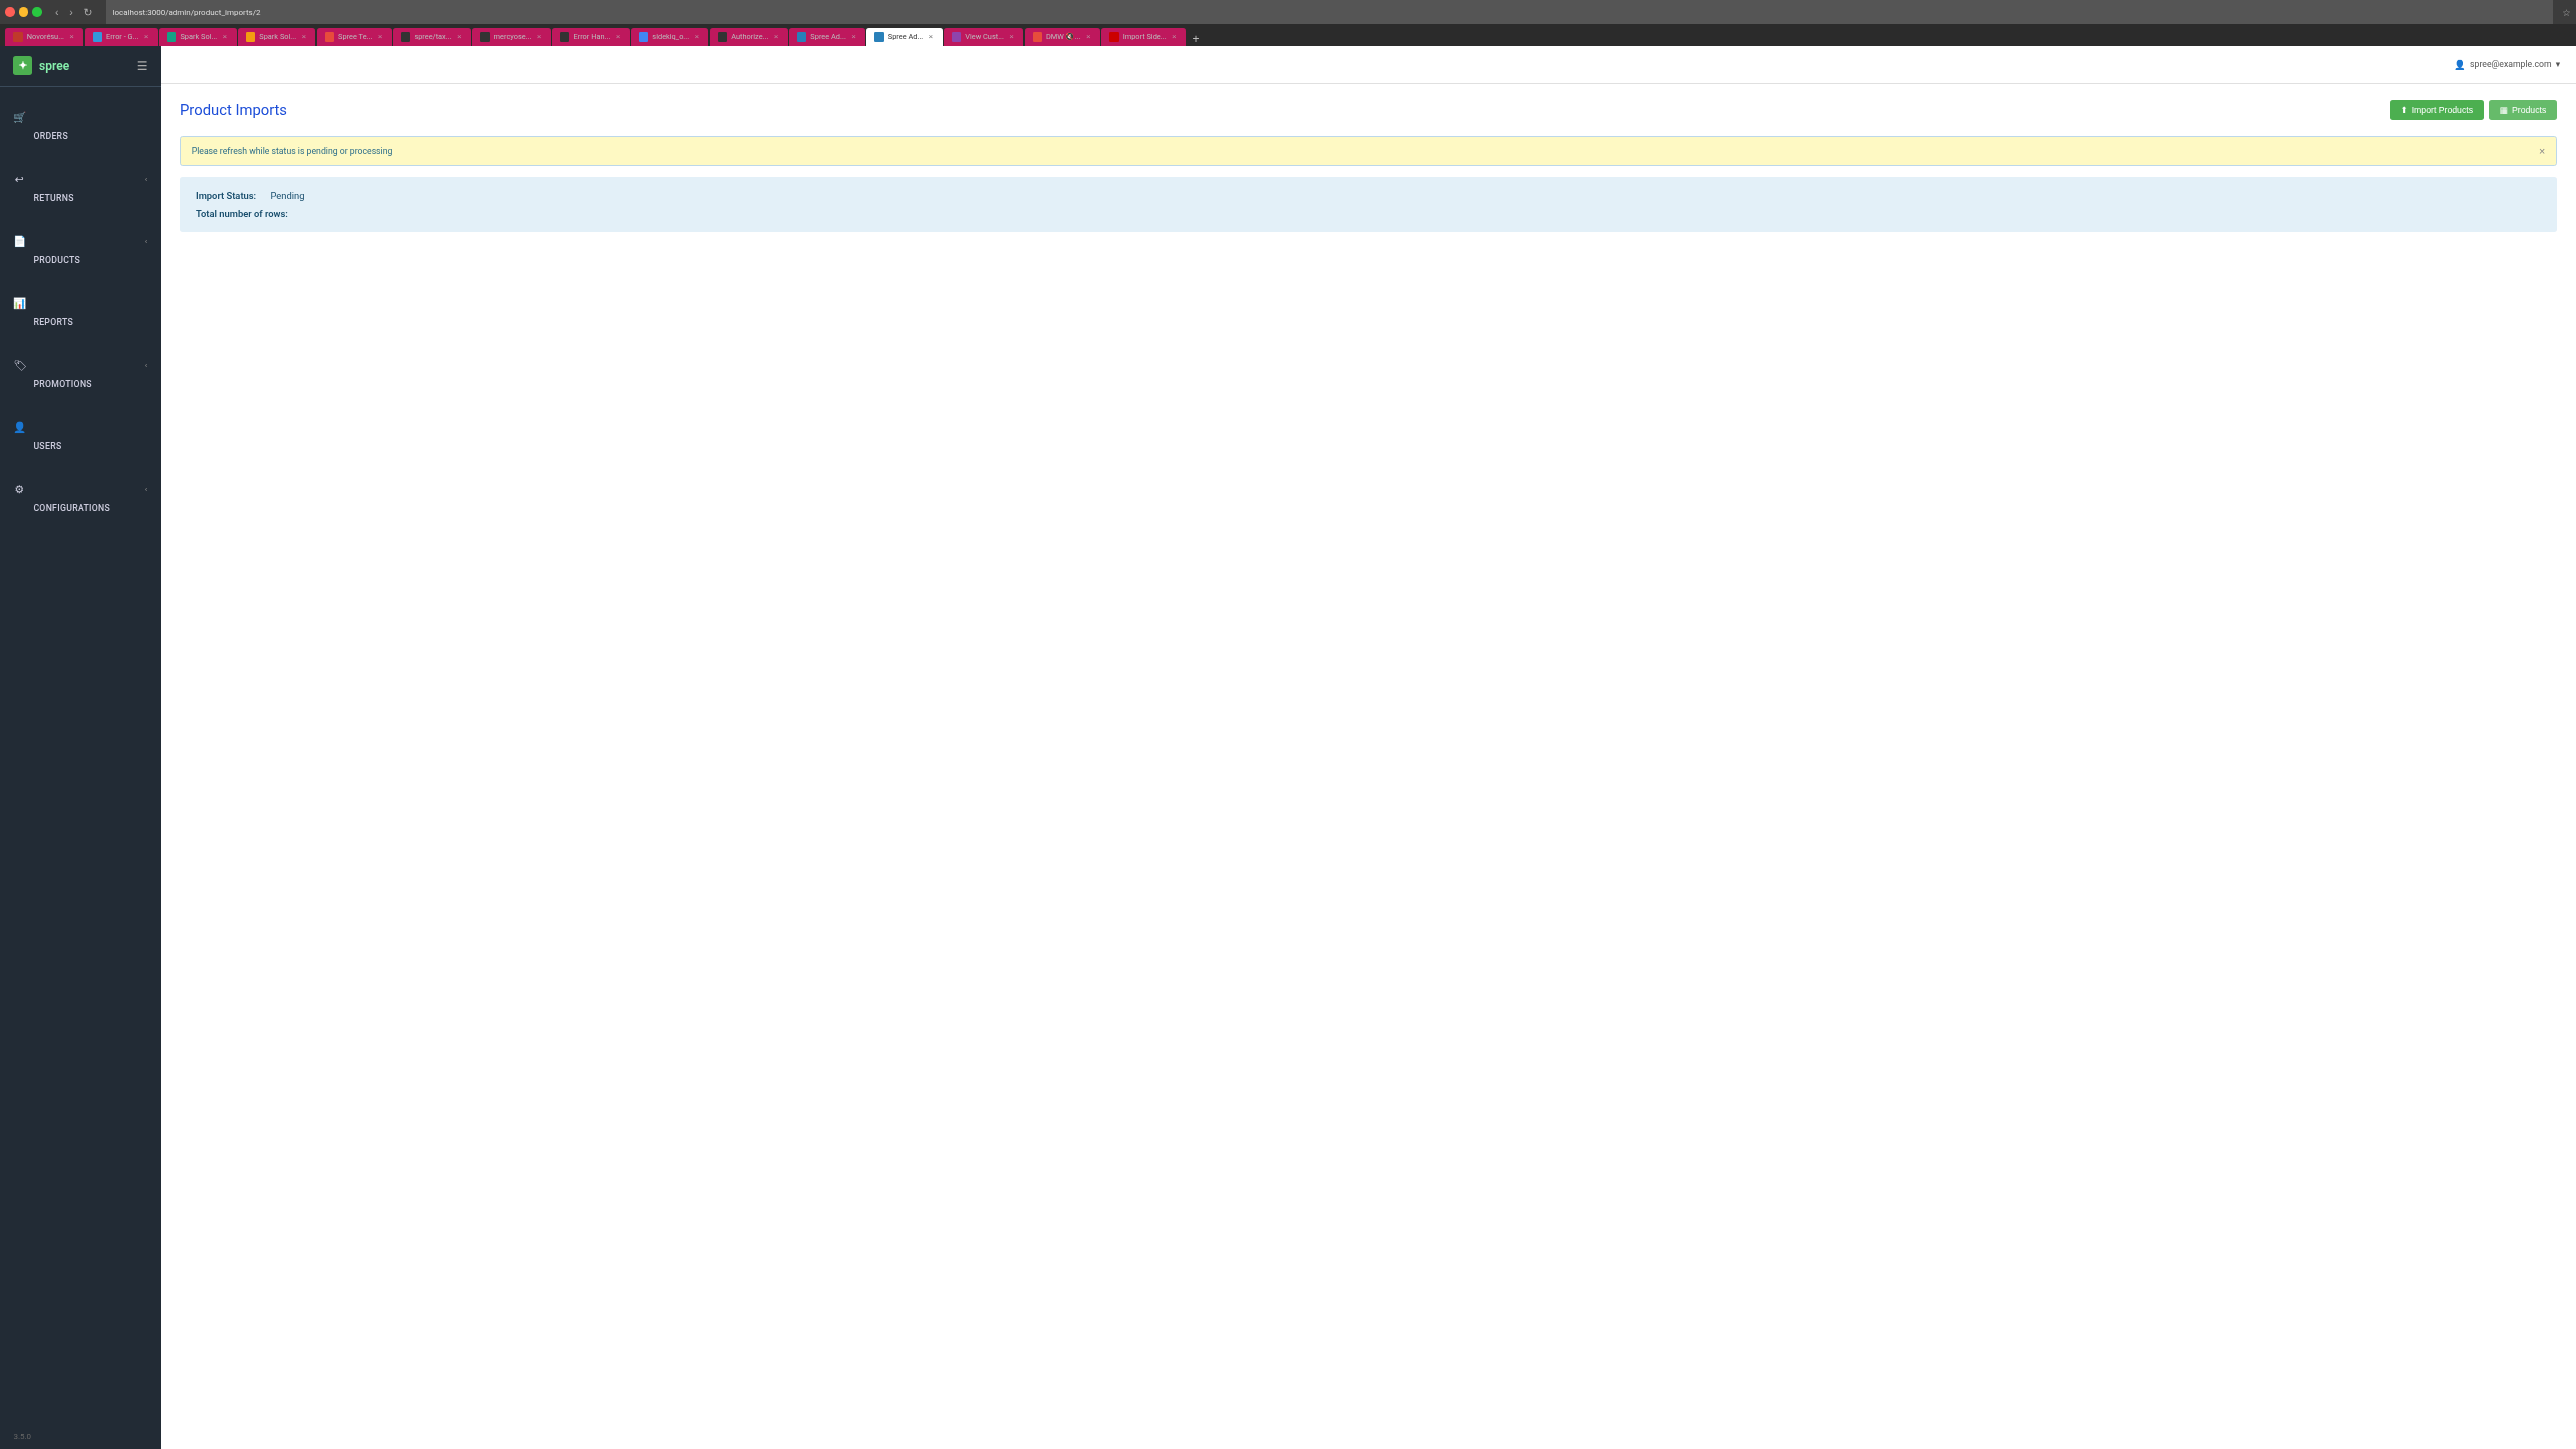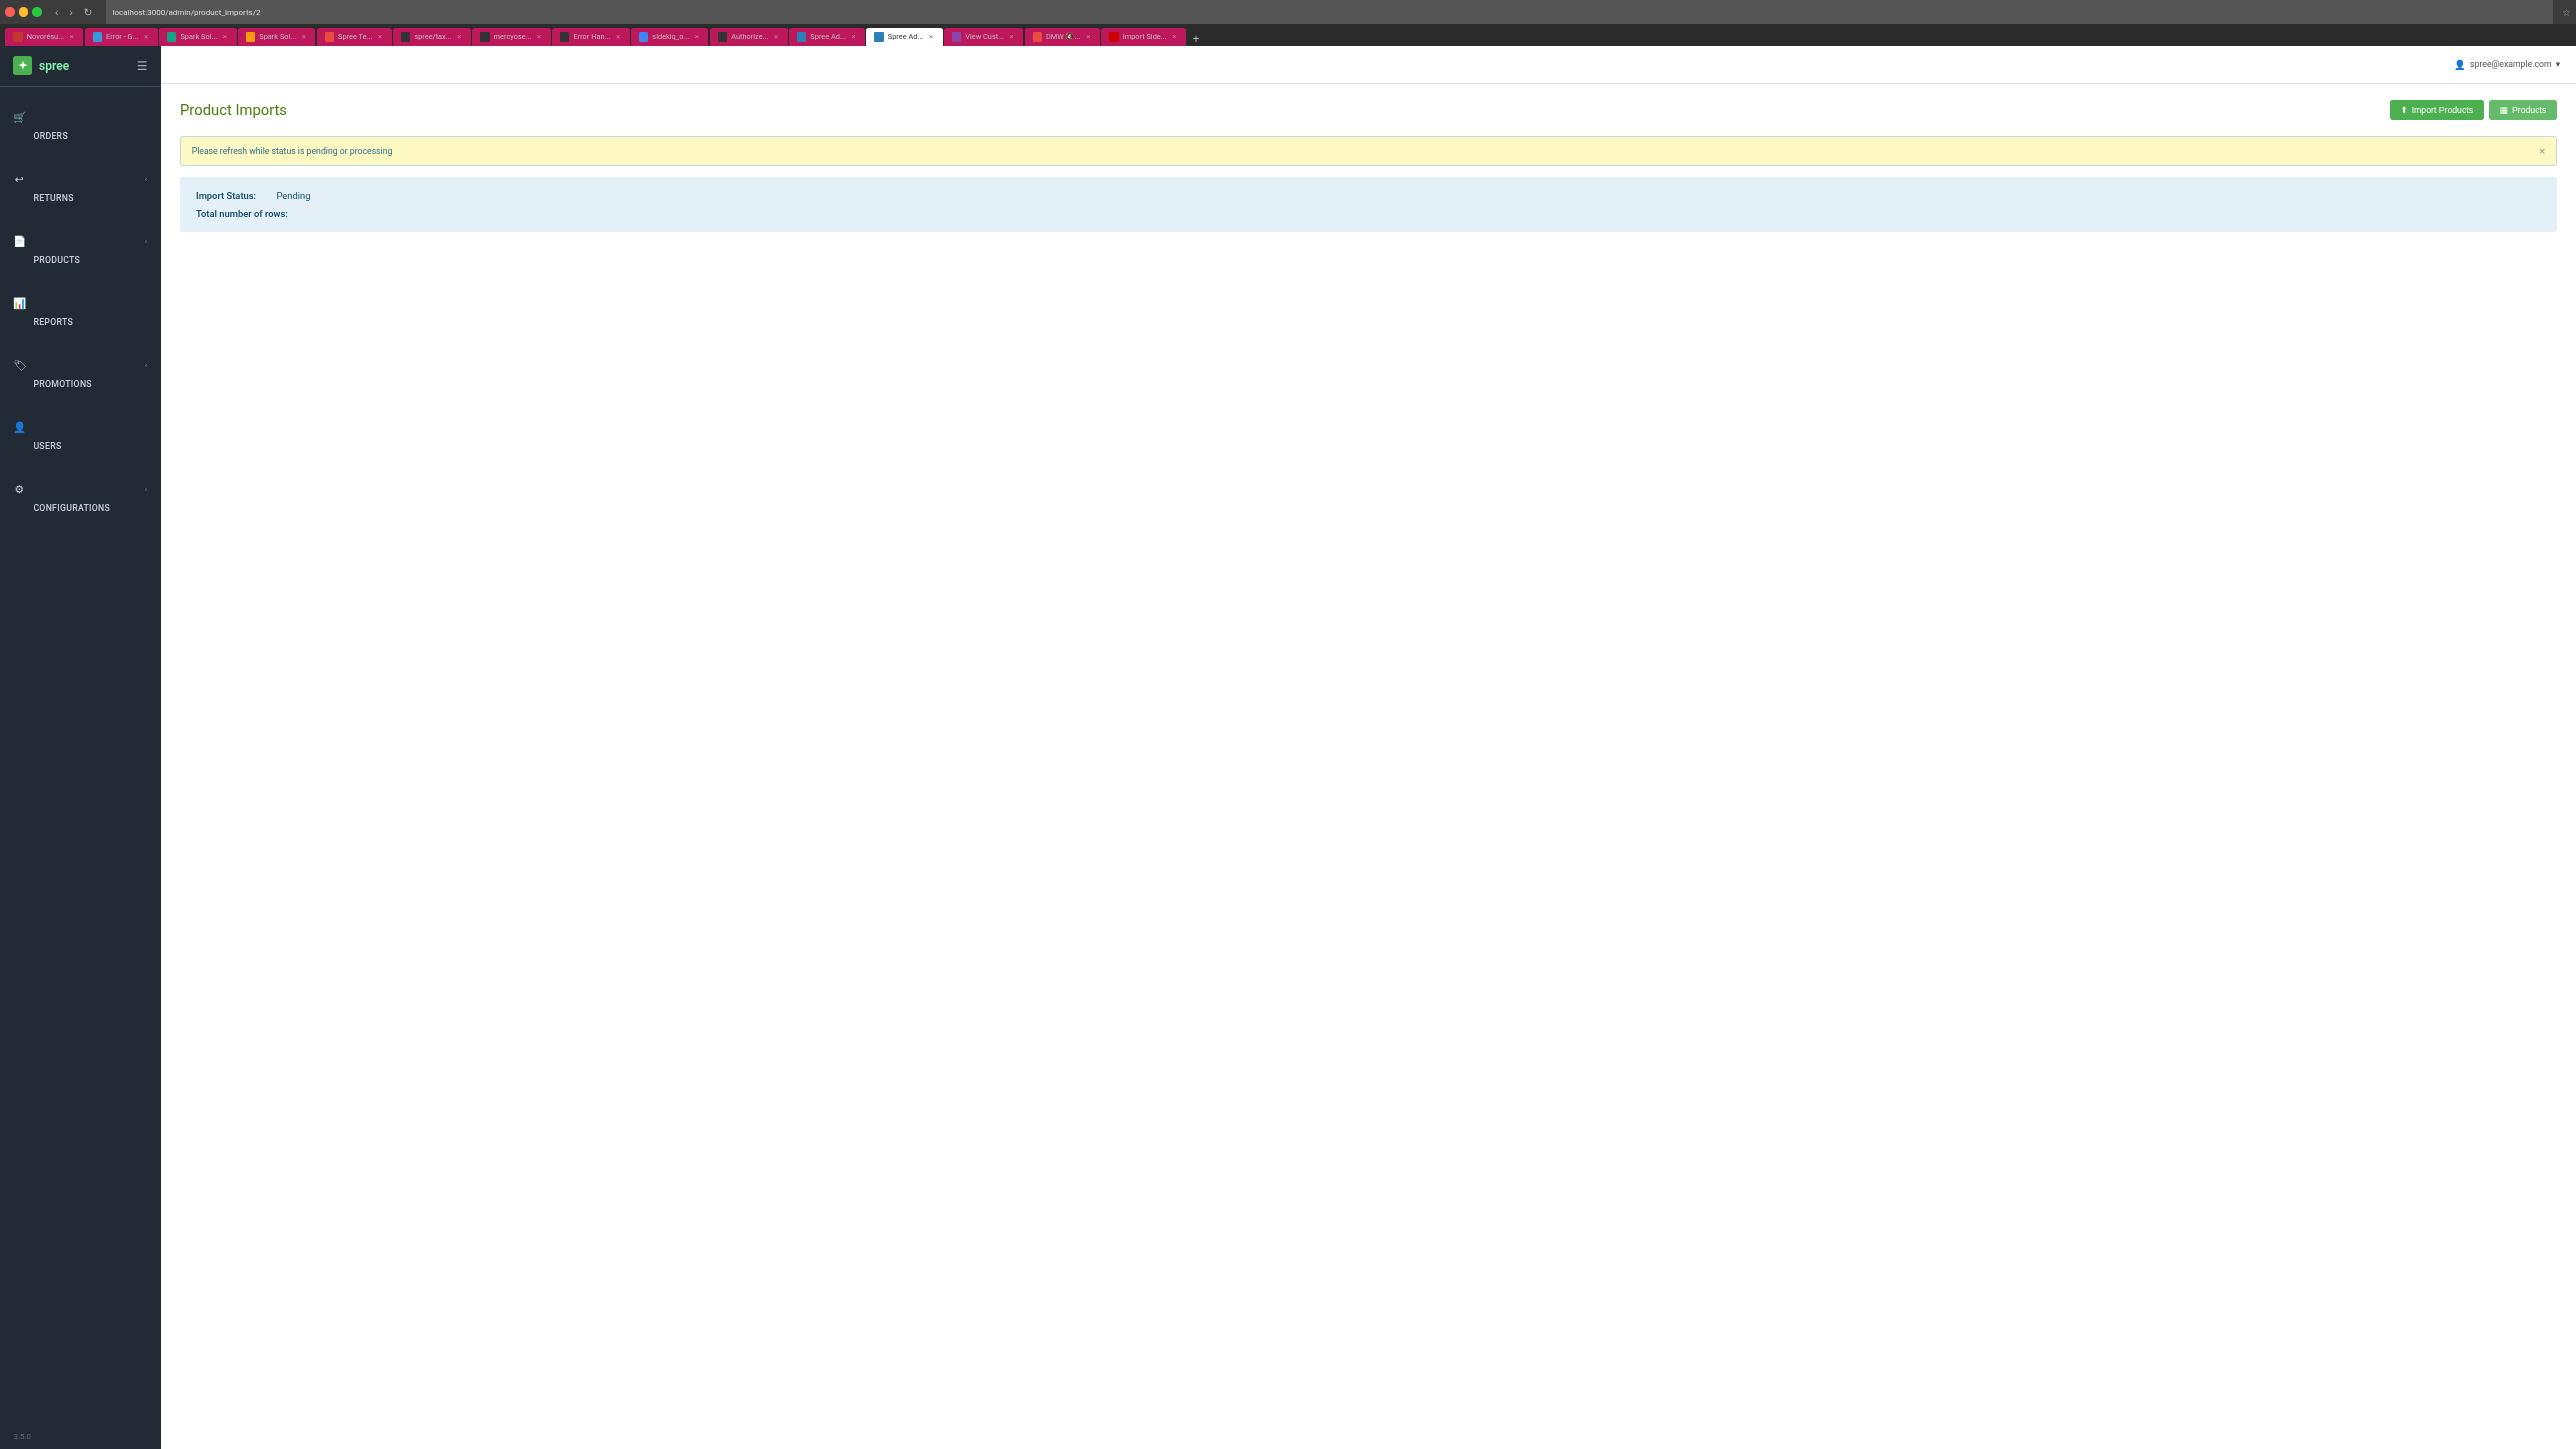--- a/index.html
+++ b/index.html
@@ -48,36 +48,36 @@
     .main-content { flex: 1; overflow-y: auto; background: #fff; }
 
     
     .top-nav { background: #fff; border-bottom: 0.7px solid #e0e0e0; padding: 0 16px; height: 38px; display: flex; align-items: center; justify-content: flex-end; }
     .user-info { display: flex; align-items: center; gap: 4px; font-size: 8.7px; color: #555; cursor: pointer; }
     .user-icon { font-size: 9.4px; }
 
     
     .page-body { padding: 16px 19px; }
     .page-header { display: flex; align-items: center; justify-content: space-between; margin-bottom: 16px; }
-    .page-title { font-size: 14.8px; font-weight: 400; color: #4d7c0f; }
+    .page-title { font-size: 14.8px; font-weight: 400; color: #1d4ed8; }
     .header-actions { display: flex; gap: 5.4px; }
     .btn { padding: 5.4px 10.7px; border: none; border-radius: 2.7px; font-size: 8.7px; font-weight: 500; cursor: pointer; display: flex; align-items: center; gap: 4px; }
     .btn-primary { background: #4caf50; color: #fff; }
     .btn-success { background: #66bb6a; color: #fff; }
 
     
     .alert { background: #fef9c3; border: 0.7px solid #bcd8ea; border-radius: 2.7px; padding: 8px 10.7px; margin-bottom: 10.7px; display: flex; align-items: center; justify-content: space-between; }
     .alert-text { font-size: 8.7px; color: #2c6e8a; }
     .alert-close { background: none; border: none; color: #888; font-size: 10.7px; cursor: pointer; }
 
     
     .status-card { background: #e3f0f8; border-radius: 2.7px; padding: 13.4px 16px; }
     .status-row { font-size: 9.4px; color: #1a4f6e; margin-bottom: 6.7px; font-weight: 600; }
     .status-row:last-child { margin-bottom: 0; }
-    .status-value { font-weight: 400; margin-left: 18px; text-align: center; }
+    .status-value { font-weight: 400; margin-left: 12px; text-align: center; }
 
     
     .fav-novoref { background: #c0392b; }
     .fav-letter { background: #3498db; }
     .fav-spark1 { background: #16a085; }
     .fav-spark2 { background: #f39c12; }
     .fav-spree-t { background: #e74c3c; }
     .fav-github { background: #333; }
     .fav-google { background: #4285f4; }
     .fav-spree-a { background: #2980b9; }

